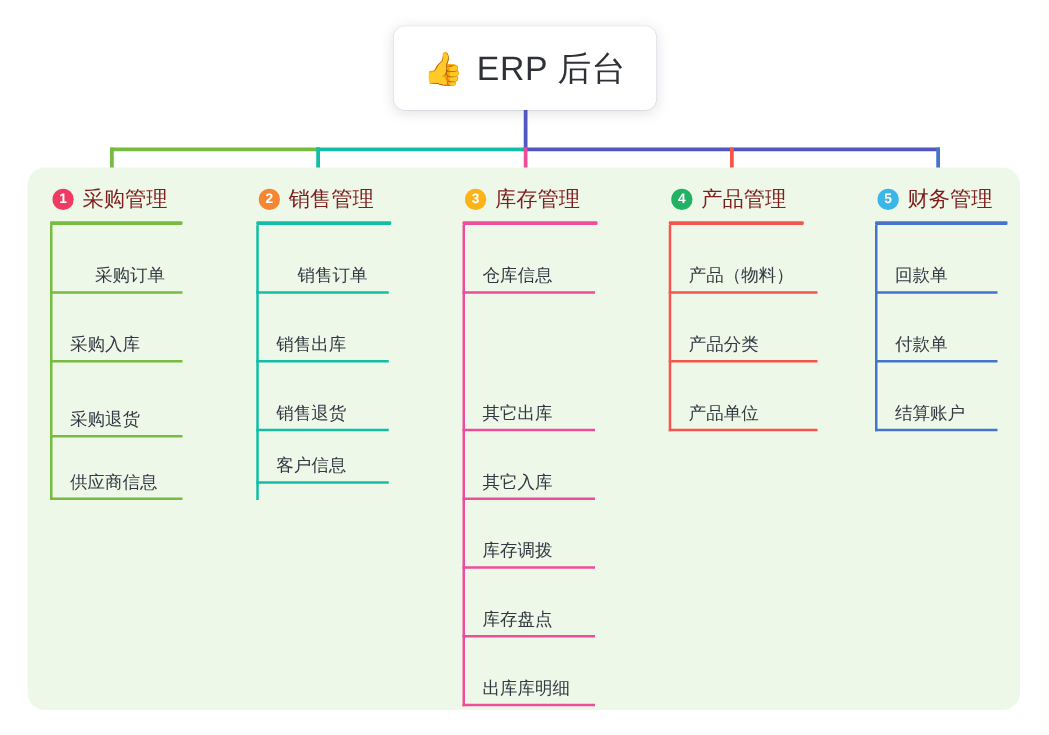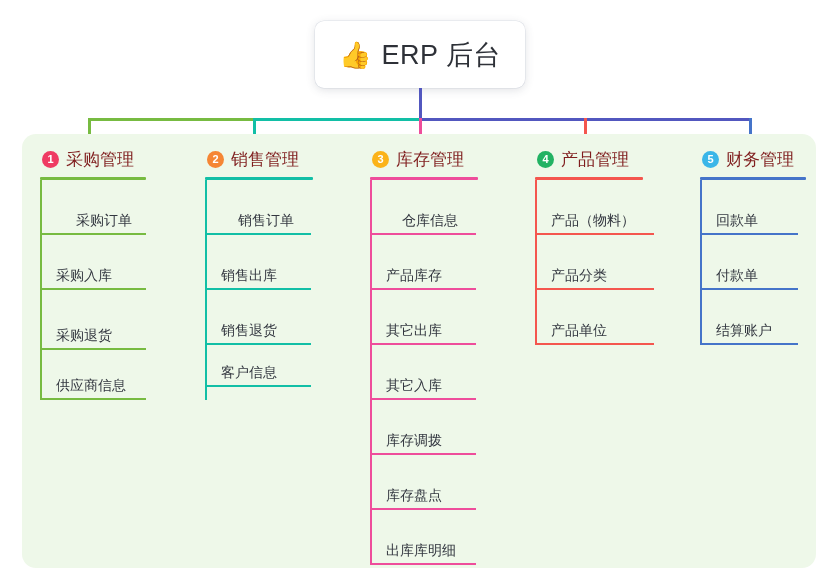--- a/index.html
+++ b/index.html
@@ -138,26 +138,22 @@
         </div>
       </div>
       <div class="col" style="left: 370px; top: 148px;">
         <div class="col-head">
           <span class="badge" style="background: rgb(251, 179, 25);">3</span>
           <span class="col-title">库存管理</span>
         </div>
         <div class="col-underline" style="width: 108px; background: rgb(238, 77, 155);"></div>
         <div class="items" style="height: 385px;">
           <div class="spine" style="height: 385px; background: rgb(238, 77, 155);"></div>
-          <div class="item" style="position: absolute; left: 0px; top: 0px; height: 55px; width: 106px; padding-left: 16px;">
+          <div class="item" style="position: absolute; left: 0px; top: 0px; height: 55px; width: 106px;">
             <span class="item-label">仓库信息</span>
-            <div class="item-underline" style="width: 106px; background: rgb(238, 77, 155);"></div>
-          </div>
-          <div class="item" style="position: absolute; left: 0px; top: 55px; height: 55px; width: 106px;">
-            <span class="item-label">产品库存</span>
             <div class="item-underline" style="width: 106px; background: rgb(238, 77, 155);"></div>
           </div>
           <div class="item" style="position: absolute; left: 0px; top: 110px; height: 55px; width: 106px;">
             <span class="item-label">其它出库</span>
             <div class="item-underline" style="width: 106px; background: rgb(238, 77, 155);"></div>
           </div>
           <div class="item" style="position: absolute; left: 0px; top: 165px; height: 55px; width: 106px;">
             <span class="item-label">其它入库</span>
             <div class="item-underline" style="width: 106px; background: rgb(238, 77, 155);"></div>
           </div>

